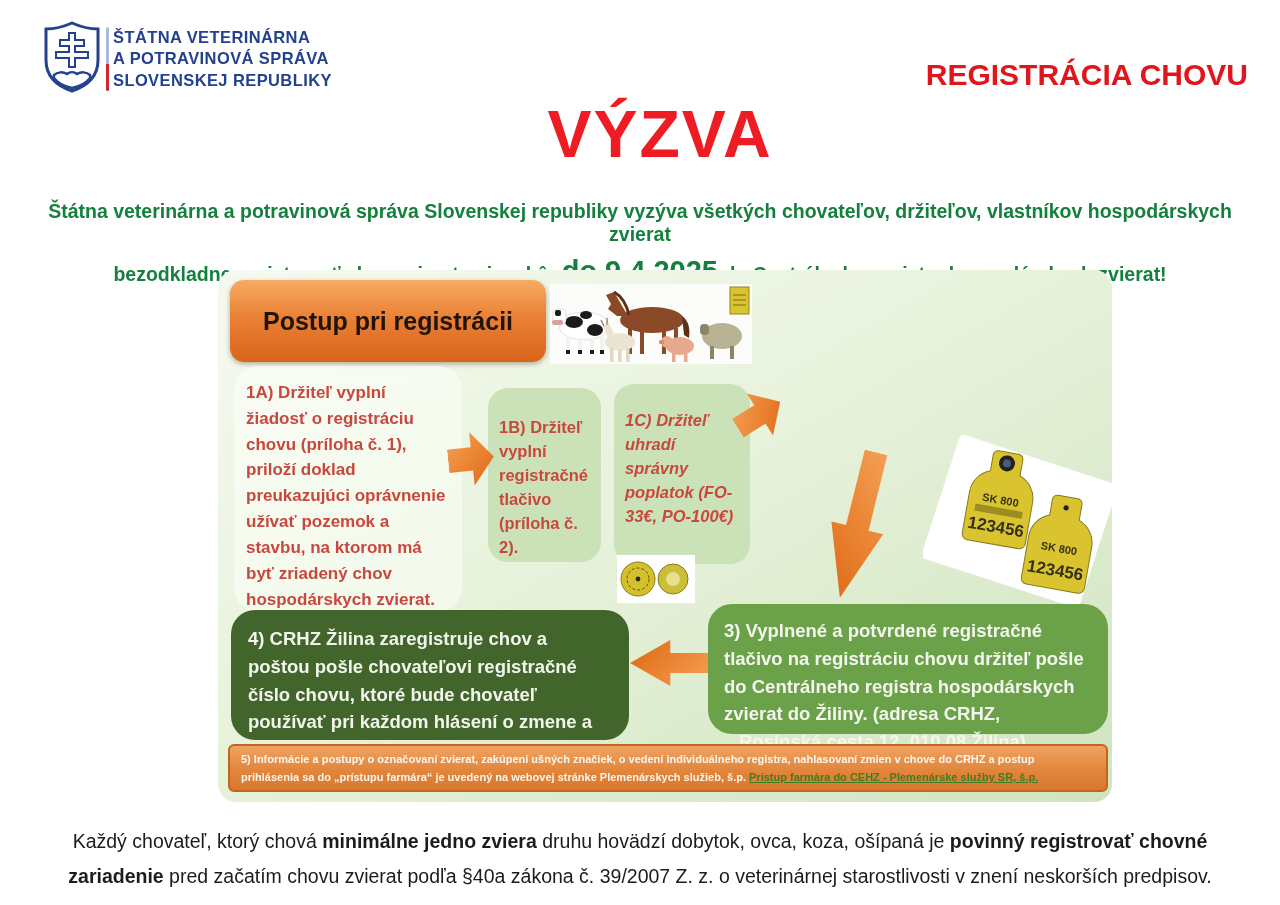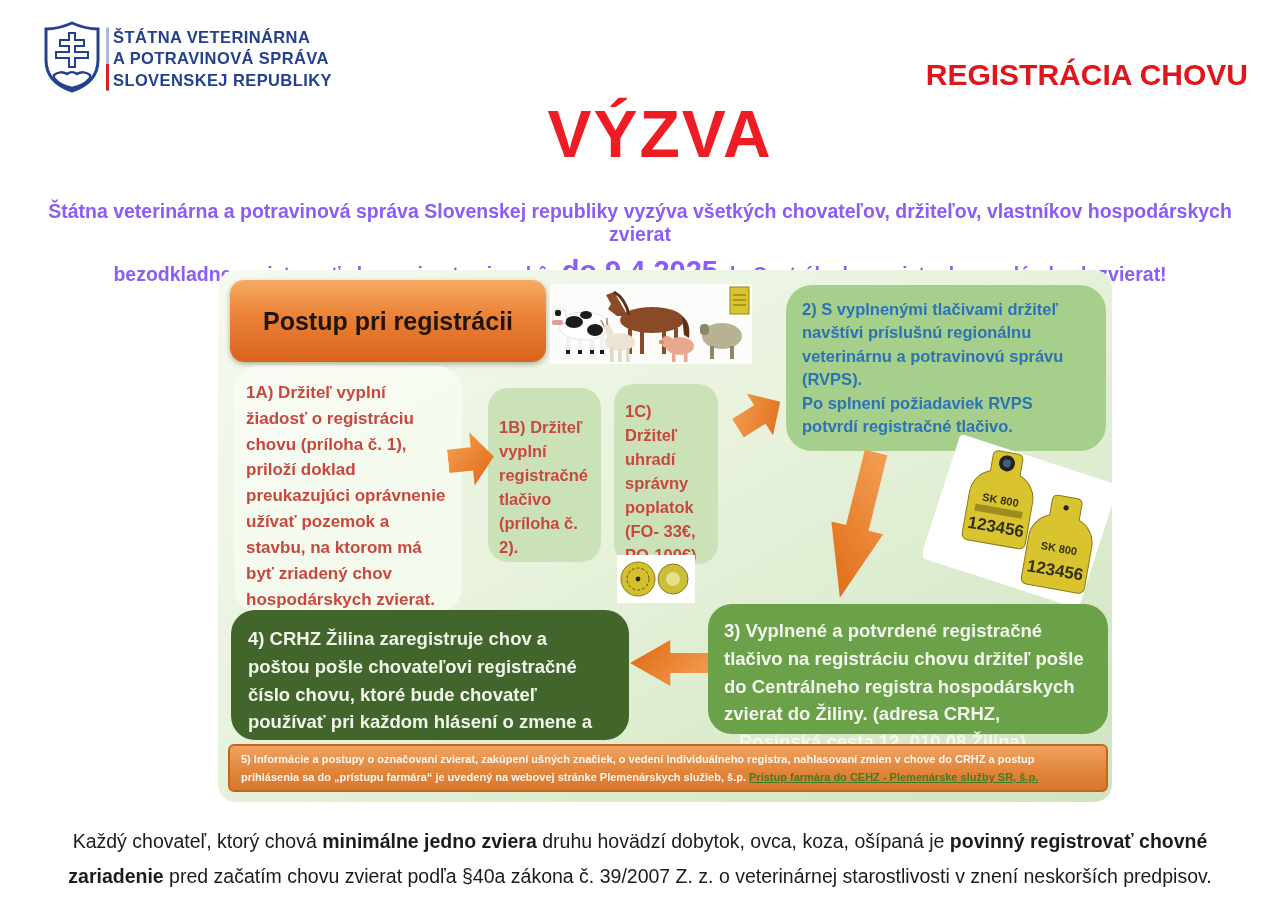--- a/index.html
+++ b/index.html
@@ -9,21 +9,21 @@
   }
   
   .logo { position:absolute; left:42px; top:20px; display:flex; align-items:center; gap:4px; }
   .logo-divider { width:3px; height:64px; border-radius:2px;
     background:linear-gradient(#a9b9da 0%, #a9b9da 58%, #d0252b 58%, #d0252b 100%); }
   .logo-text { color:#24418e; font-weight:bold; font-size:16.5px; line-height:1.28; letter-spacing:0.4px; }
   .topic { position:absolute; right:32px; top:58px; color:#e0161c; font-weight:bold; font-size:30px; }
   .title { position:absolute; left:0; right:0; top:96px; text-align:center;
     color:#ee1c23; font-weight:bold; font-size:66px; letter-spacing:2px;padding-left:40px; }
   .announce { position:absolute; left:28px; right:28px; top:200px; text-align:center;
-    color:#8b5cf6; font-weight:bold; font-size:19.5px; }
+    color:#15803d; font-weight:bold; font-size:19.5px; }
   .announce .l1 { display:block; margin-bottom:9px; }
   .announce .l2 { display:block; }
   .announce .deadline { font-size:29px; }
 
   
   .info { position:absolute; left:218px; top:270px; width:894px; height:532px;
     border-radius:18px; overflow:hidden;
     background:linear-gradient(150deg,#f5faf0 0%, #e8f2dc 45%, #cfe4bf 100%); }
   .info-title { position:absolute; left:12px; top:10px; width:316px; height:82px;
     border-radius:14px; background:linear-gradient(#f6ab63 0%, #ea8136 45%, #d9641c 100%);
@@ -33,23 +33,23 @@
   .animals-box { position:absolute; left:332px; top:14px; width:202px; height:80px; background:#fcfcfa; }
   .step2 { position:absolute; left:568px; top:15px; width:320px; height:166px;
     border-radius:26px; background:#a7cf8c; padding:13px 16px; box-sizing:border-box;
     color:#2c73b5; font-weight:bold; font-size:16.5px; line-height:1.42; }
   .s1a { position:absolute; left:16px; top:96px; width:228px; height:246px;
     border-radius:24px; background:rgba(253,255,250,0.55); padding:14px 12px; box-sizing:border-box;
     color:#c8483e; font-weight:bold; font-size:17px; line-height:1.52; }
   .s1b { position:absolute; left:270px; top:118px; width:113px; height:174px;
     border-radius:20px; background:#cbe2b8; padding:28px 11px; box-sizing:border-box;
     color:#c8483e; font-weight:bold; font-size:16.5px; line-height:1.45; }
-  .s1c { position:absolute; left:396px; top:114px; width:104px; height:180px;
-    border-radius:20px; background:#cbe2b8; padding:16px 11px; box-sizing:border-box;
-    color:#c8483e; font-weight:bold; font-size:16.5px; line-height:1.45; }
+  .s1c { position:absolute; left:396px; top:114px; width:136px; height:180px;
+    border-radius:20px; background:#cbe2b8; padding:25px 11px; box-sizing:border-box;
+    color:#c8483e; font-weight:bold; font-size:16.5px; line-height:1.45;font-style:italic; }
   .step4 { position:absolute; left:13px; top:340px; width:398px; height:130px;
     border-radius:24px; background:#42652c; padding:15px 17px; box-sizing:border-box;
     color:#f2f5ec; font-weight:bold; font-size:18.5px; line-height:1.5; }
   .step3 { position:absolute; left:490px; top:334px; width:400px; height:130px;
     border-radius:24px; background:#6ba149; padding:13px 16px; box-sizing:border-box;
     color:#f4f7ef; font-weight:bold; font-size:18.5px; line-height:1.5; }
   .street { text-decoration:underline; text-decoration-style:wavy; text-decoration-color:#e06a5a;margin-left:15px; }
   .footnote { position:absolute; left:10px; top:474px; width:880px; height:48px;
     border-radius:6px; background:linear-gradient(#f1a362 0%, #e1863c 55%, #d8782e 100%);
     border:2px solid #c2661e; box-sizing:border-box; padding:5px 11px;
@@ -167,24 +167,20 @@
 
         <g>
           <rect x="180" y="3" width="19" height="27" fill="#d9c430" stroke="#94831c"></rect>
           <line x1="183" y1="11" x2="196" y2="11" stroke="#7a6c10"></line>
           <line x1="183" y1="16" x2="196" y2="16" stroke="#7a6c10"></line>
           <line x1="183" y1="21" x2="196" y2="21" stroke="#7a6c10"></line>
         </g>
       </svg>
     </div>
 
-    <div class="step2">
-      <div>2) S vyplnenými tlačivami držiteľ navštívi príslušnú regionálnu veterinárnu a potravinovú správu (RVPS).</div>
-      <div>Po splnení požiadaviek RVPS potvrdí registračné tlačivo.</div>
-    </div>
 
     <div class="s1a">
       <span>1A) Držiteľ vyplní žiadosť o registráciu chovu (príloha č. 1), priloží doklad preukazujúci oprávnenie užívať pozemok a stavbu, na ktorom má byť zriadený chov hospodárskych zvierat.</span>
     </div>
 
     <div class="s1b">
       <span>1B) Držiteľ vyplní registračné tlačivo (príloha č. 2).</span>
     </div>
 
     <div class="s1c">

